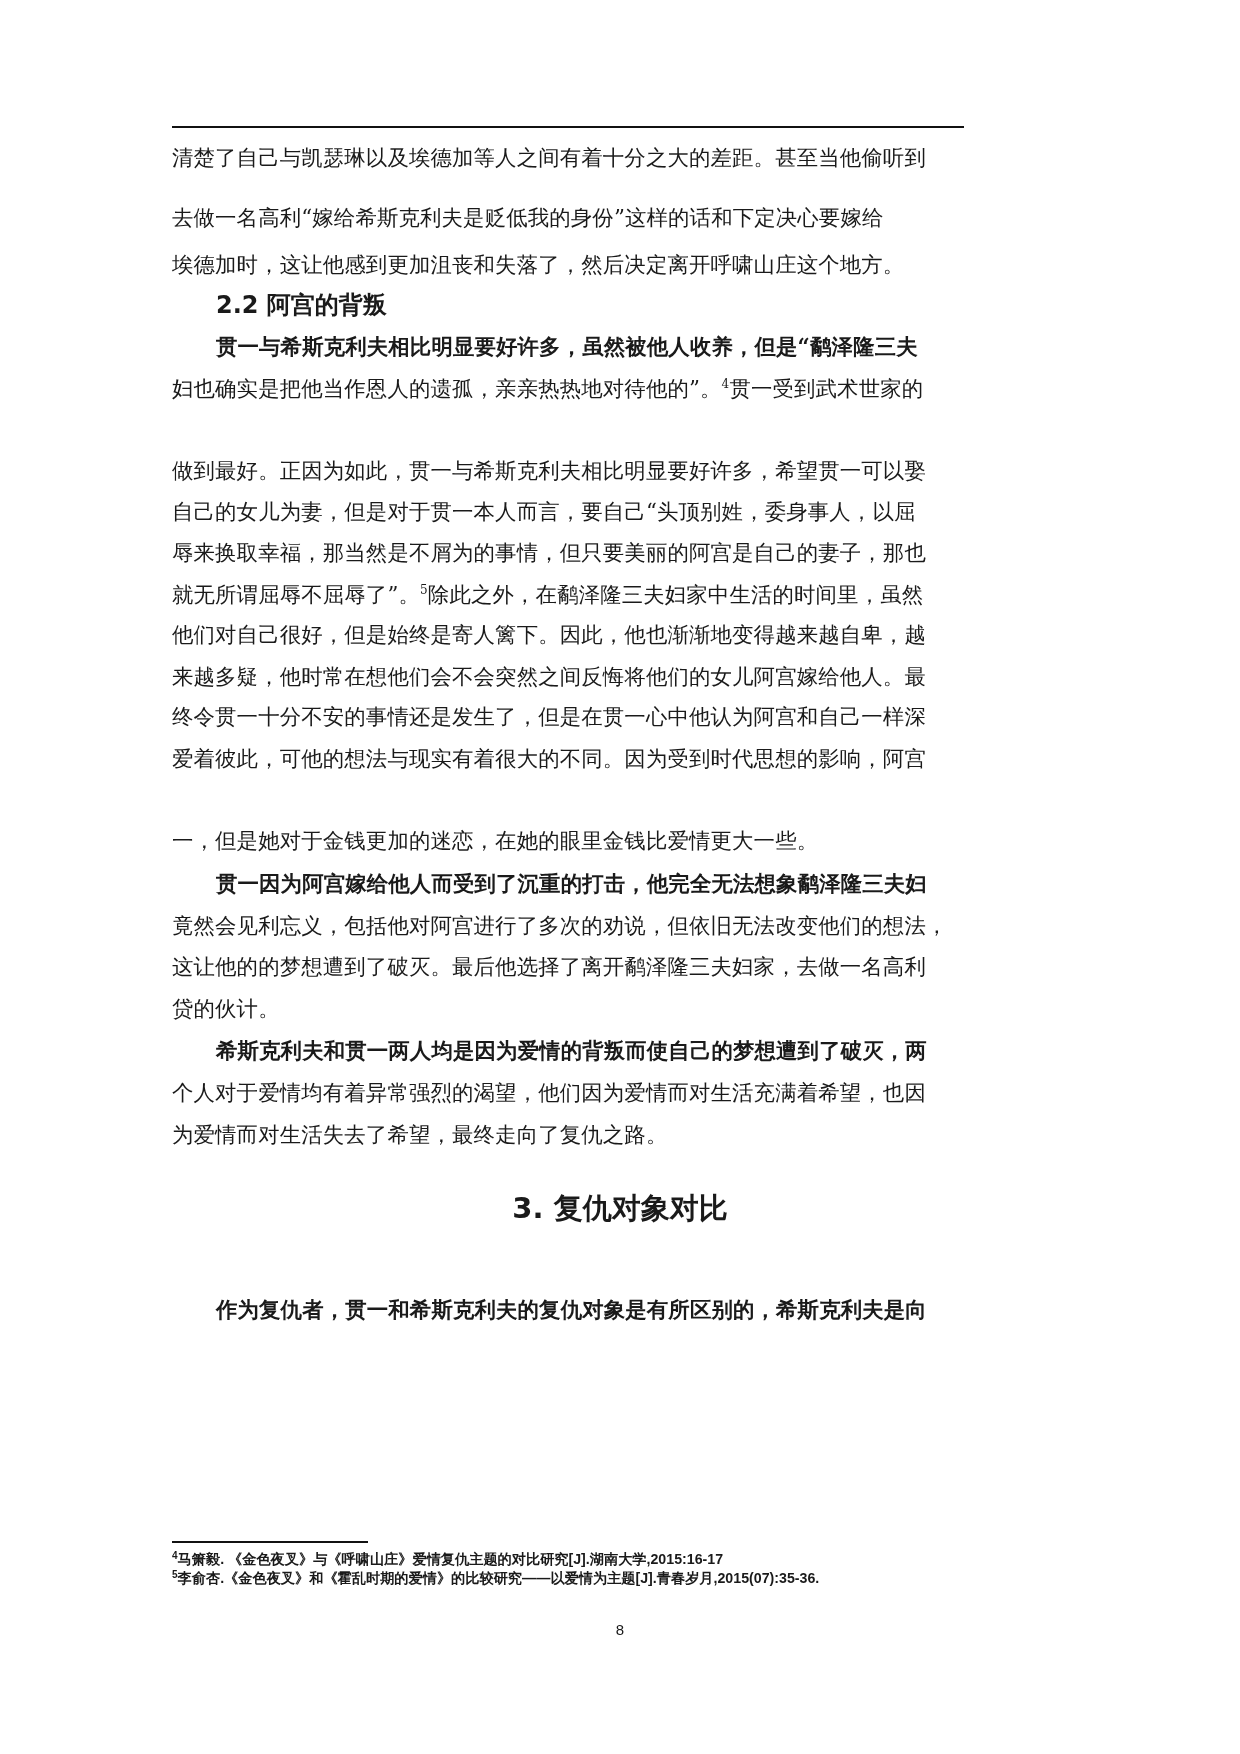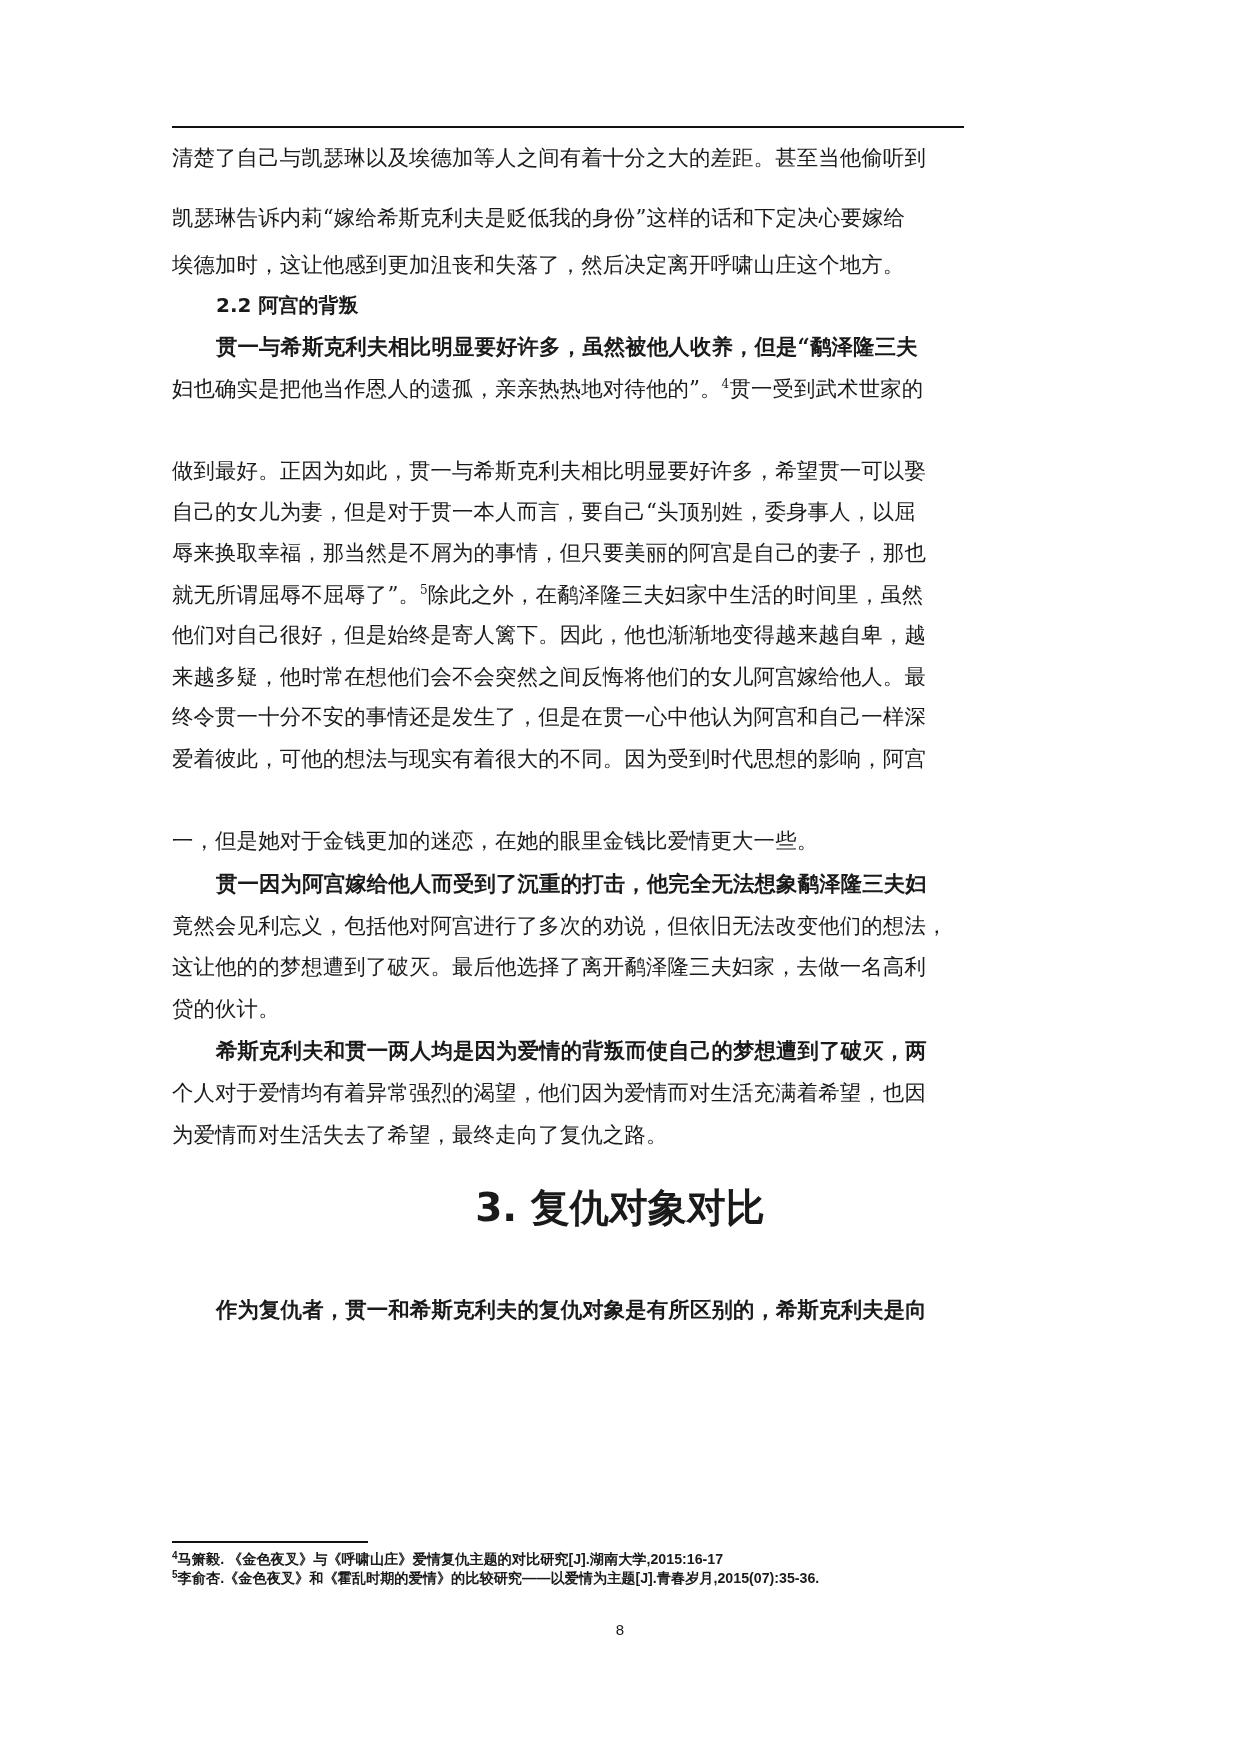--- a/index.html
+++ b/index.html
@@ -4,41 +4,41 @@
 <style>
   html, body { margin: 0; padding: 0; background: #ffffff; }
   body { width: 1240px; height: 1754px; position: relative; overflow: hidden;
          font-family: "DejaVu Serif", "Liberation Serif", serif; color: #1a1a1a; }
   .page { position: absolute; left: 0; top: 0; width: 1236px; height: 1754px; border-radius: 22px; }
   .header-rule { position: absolute; left: 172px; top: 126px; width: 792px; height: 2px; background: #111; }
   .line { position: absolute; left: 172px; width: 792px; font-size: 21.4px; line-height: 30px;
           white-space: nowrap; letter-spacing: 0.15px; }
   .indent { padding-left: 44px; box-sizing: border-box; font-weight: bold; }
   .sub-heading { position: absolute; left: 216px; font-family: "DejaVu Sans", "Liberation Sans", sans-serif;
-                 font-weight: bold; font-size: 20px; line-height: 30px; }
+                 font-weight: bold; font-size: 24px; line-height: 30px; }
   .section-heading { position: absolute; left: 0; width: 1240px; text-align: center;
                      font-family: "DejaVu Sans", "Liberation Sans", sans-serif; font-weight: bold;
-                     font-size: 39px; line-height: 40px; }
+                     font-size: 29px; line-height: 40px; }
   sup.fn { font-size: 12px; vertical-align: 8px; line-height: 0; }
   .fn-rule { position: absolute; left: 172px; top: 1541px; width: 196px; height: 1.5px; background: #111; }
   .footnote { position: absolute; left: 172px; font-size: 14.2px; line-height: 18px; white-space: nowrap;
               font-family: "Liberation Sans", "DejaVu Sans", sans-serif; font-weight: bold; }
   .footnote sup { font-size: 10px; vertical-align: 5px; line-height: 0; }
   .page-number { position: absolute; left: 0; width: 1240px; text-align: center; top: 1621px;
                  font-family: "Liberation Sans", "DejaVu Sans", sans-serif; font-size: 15px; }
 </style>
 </head>
 <body>
 
 <div class="page">
 
   <div class="header-rule"></div>
 
   <div class="line" style="top:143px">清楚了自己与凯瑟琳以及埃德加等人之间有着十分之大的差距。甚至当他偷听到</div>
-  <div class="line" style="top:203px">凯瑟琳告诉内莉“嫁给希斯克利夫是贬低我的身份”这样的话和下定决心要嫁给</div>
+  <div class="line" style="top:203px">去做一名高利“嫁给希斯克利夫是贬低我的身份”这样的话和下定决心要嫁给</div>
   <div class="line" style="top:250px">埃德加时，这让他感到更加沮丧和失落了，然后决定离开呼啸山庄这个地方。</div>
 
   <div class="sub-heading" style="top:290px">2.2 阿宫的背叛</div>
 
   <div class="line indent" style="top:332px">贯一与希斯克利夫相比明显要好许多，虽然被他人收养，但是“鹬泽隆三夫</div>
   <div class="line" style="top:374px"><span>妇也确实是把他当作恩人的遗孤，亲亲热热地对待他的”。</span><sup class="fn">4</sup><span>贯一受到武术世家的</span></div>
   <div class="line" style="top:456px">做到最好。正因为如此，贯一与希斯克利夫相比明显要好许多，希望贯一可以娶</div>
   <div class="line" style="top:497px">自己的女儿为妻，但是对于贯一本人而言，要自己“头顶别姓，委身事人，以屈</div>
   <div class="line" style="top:538px">辱来换取幸福，那当然是不屑为的事情，但只要美丽的阿宫是自己的妻子，那也</div>
   <div class="line" style="top:580px"><span>就无所谓屈辱不屈辱了”。</span><sup class="fn">5</sup><span>除此之外，在鹬泽隆三夫妇家中生活的时间里，虽然</span></div>

